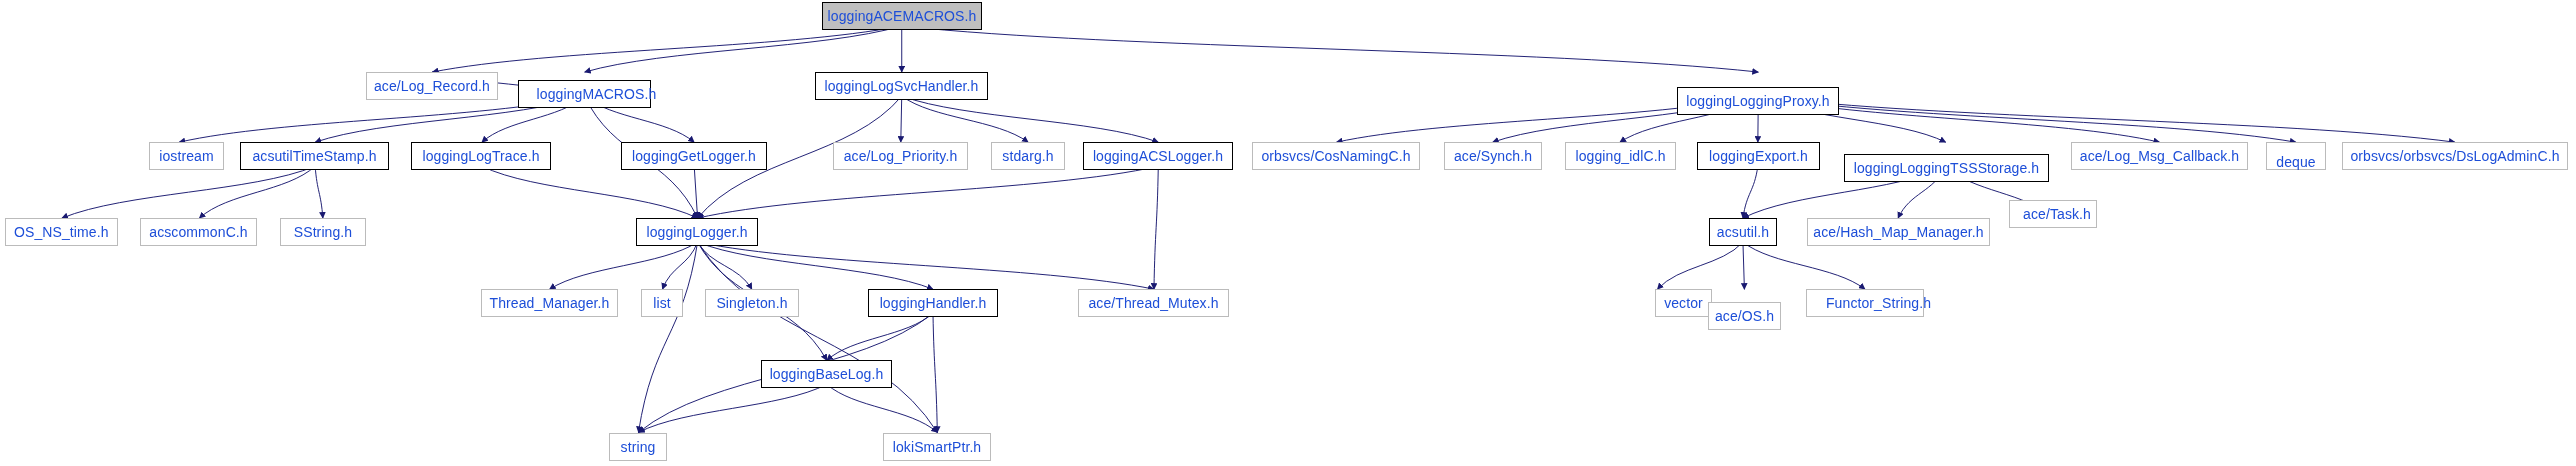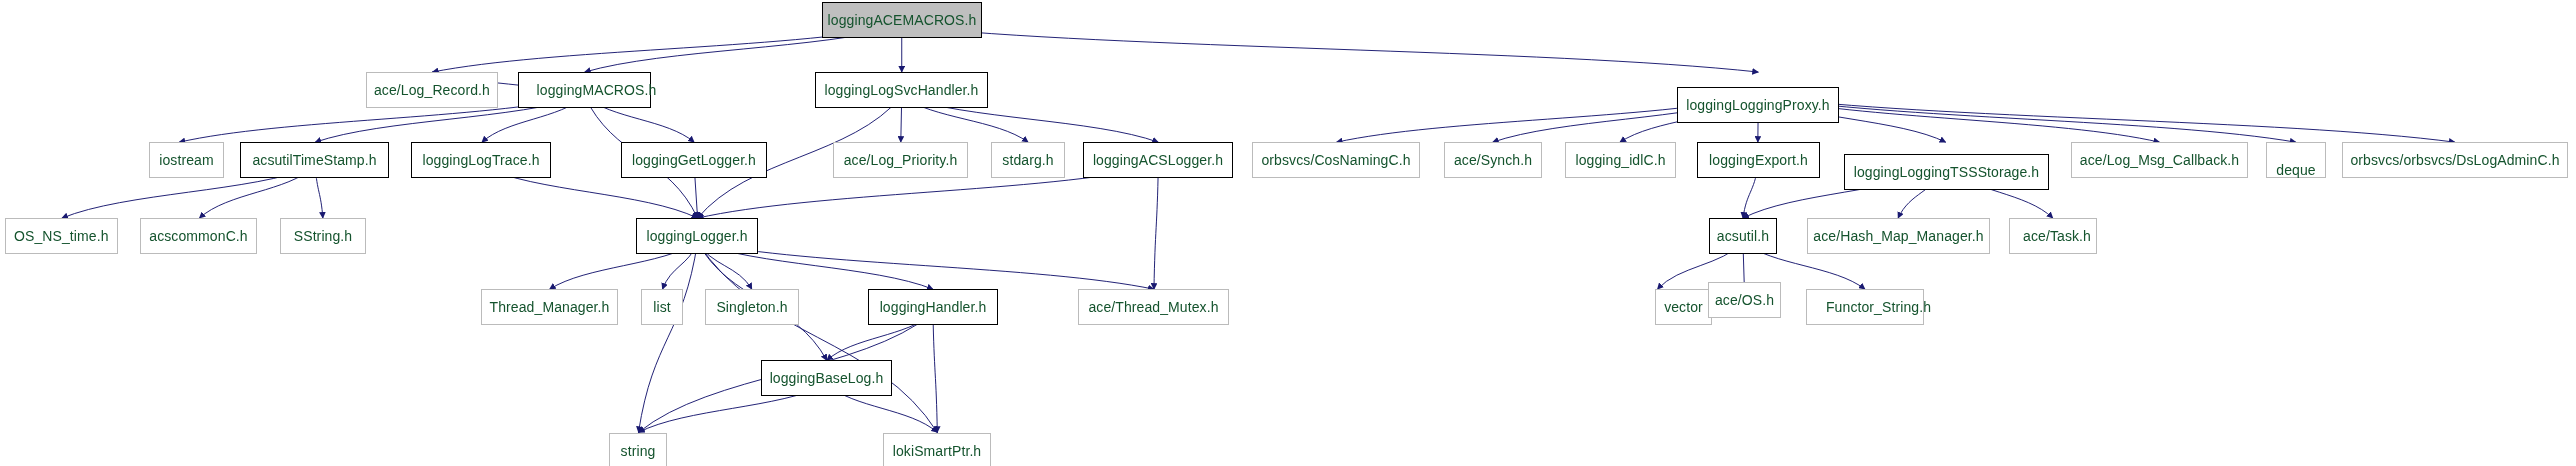--- a/index.html
+++ b/index.html
@@ -22,24 +22,24 @@
     width: 2576px;
     height: 466px;
     pointer-events: none;
   }
   .node {
     position: absolute;
     box-sizing: border-box;
     display: flex;
     align-items: center;
     justify-content: center;
-    height: 36px;
+    height: 28px;
     background: #ffffff;
     border: 1px solid #bbbbbb;
-    color: #14532d;
+    color: #1d4ed8;
     font-size: 14px;
     line-height: 1;
     letter-spacing: 0.1px;
     white-space: nowrap;
     z-index: 2;
   }
   .node.strong {
     border: 1.4px solid #000000;
   }
   .node.root {
@@ -111,21 +111,21 @@
       <path d="M 860 400 C 811 425 713 425 664 450" fill="none" stroke="#191970" stroke-width="1" marker-end="url(#arrow)"></path>
       <path d="M 860 400 C 888.75 425 946.25 425 975 450" fill="none" stroke="#191970" stroke-width="1" marker-end="url(#arrow)"></path>
     </svg>
   <div id="nodes-layer">
       <div class="node root" style="left: 822px; top: 1.9px; width: 160px;">
         <span>loggingACEMACROS.h</span>
       </div>
       <div class="node" style="left: 366px; top: 72px; width: 132px;">
         <span>ace/Log_Record.h</span>
       </div>
-      <div class="node strong" style="left: 518px; top: 72px; width: 133px; padding-left: 24px;">
+      <div class="node strong" style="left: 518px; top: 80px; width: 133px; padding-left: 24px;">
         <span>loggingMACROS.h</span>
       </div>
       <div class="node strong" style="left: 815px; top: 72px; width: 173px;">
         <span>loggingLogSvcHandler.h</span>
       </div>
       <div class="node strong" style="left: 1677px; top: 87px; width: 162px;">
         <span>loggingLoggingProxy.h</span>
       </div>
       <div class="node" style="left: 141px; top: 142px; width: 75px; margin-left: 8px;">
         <span>iostream</span>
@@ -183,42 +183,42 @@
       </div>
       <div class="node strong" style="left: 636px; top: 218px; width: 122px;">
         <span>loggingLogger.h</span>
       </div>
       <div class="node strong" style="left: 1709px; top: 218px; width: 68px;">
         <span>acsutil.h</span>
       </div>
       <div class="node" style="left: 1807px; top: 218px; width: 183px;">
         <span>ace/Hash_Map_Manager.h</span>
       </div>
-      <div class="node" style="left: 2009px; top: 218px; width: 88px; padding-left: 8px;">
+      <div class="node" style="left: 2009px; top: 200px; width: 88px; padding-left: 8px;">
         <span>ace/Task.h</span>
       </div>
       <div class="node" style="left: 481px; top: 289px; width: 137px;">
         <span>Thread_Manager.h</span>
       </div>
       <div class="node" style="left: 641px; top: 289px; width: 42px;">
         <span>list</span>
       </div>
       <div class="node" style="left: 705px; top: 289px; width: 94px;">
         <span>Singleton.h</span>
       </div>
       <div class="node strong" style="left: 868px; top: 289px; width: 130px;">
         <span>loggingHandler.h</span>
       </div>
       <div class="node" style="left: 1078px; top: 289px; width: 151px;">
         <span>ace/Thread_Mutex.h</span>
       </div>
       <div class="node" style="left: 1629px; top: 289px; width: 57px; margin-left: 26px;">
         <span>vector</span>
       </div>
-      <div class="node" style="left: 1708px; top: 282px; width: 73px;">
+      <div class="node" style="left: 1708px; top: 302px; width: 73px;">
         <span>ace/OS.h</span>
       </div>
       <div class="node" style="left: 1806px; top: 289px; width: 118px; padding-left: 27px;">
         <span>Functor_String.h</span>
       </div>
       <div class="node strong" style="left: 761px; top: 360px; width: 131px;">
         <span>loggingBaseLog.h</span>
       </div>
       <div class="node" style="left: 609px; top: 433px; width: 58px;">
         <span>string</span>

